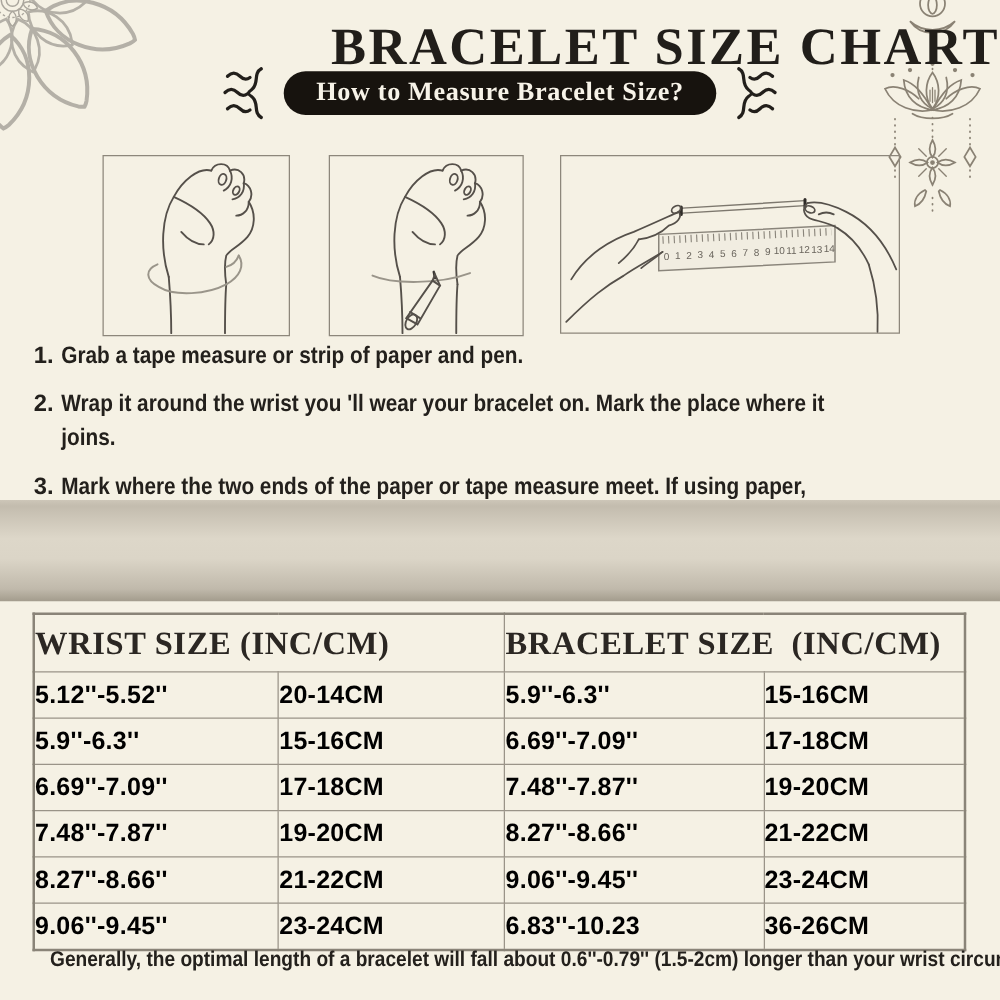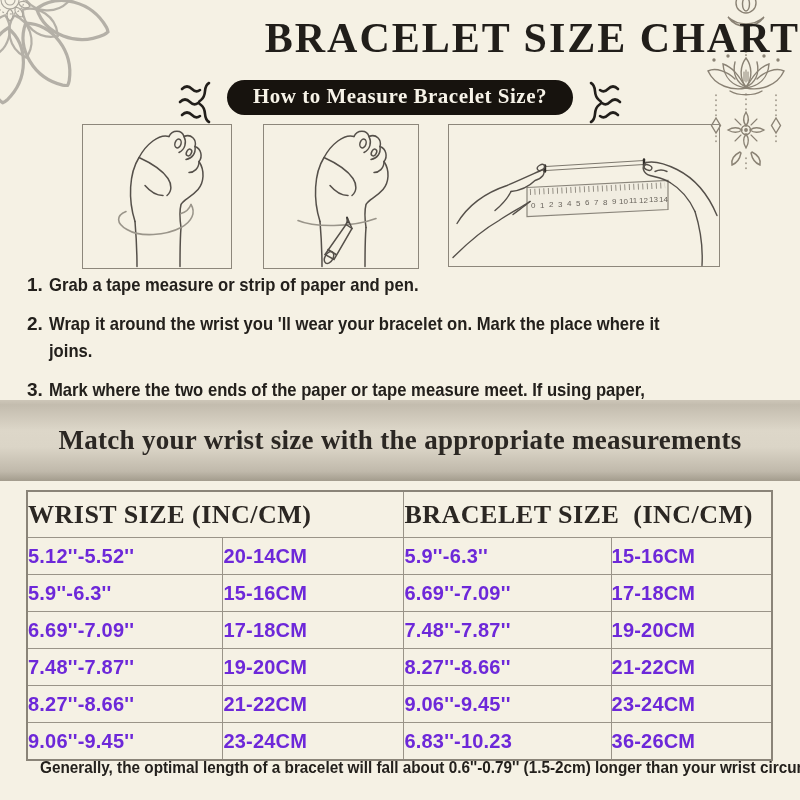--- a/index.html
+++ b/index.html
@@ -16,22 +16,22 @@
     position:absolute;top:14px;left:0;right:0;
     text-align:right;
     font-family:"Liberation Serif",serif;
     font-weight:bold;
     font-size:42px;
     letter-spacing:2px;
     color:#211e1a;
     margin-left:48px;
   }
   .badge-row{
-    position:absolute;top:80px;left:0;right:0;
-    display:flex;justify-content:center;align-items:flex-start;gap:12px;
+    position:absolute;top:52px;left:0;right:0;
+    display:flex;justify-content:center;align-items:center;gap:12px;
   }
   .pill{
     background:#17130e;
     color:#f7f3e8;
     font-family:"Liberation Serif",serif;
     font-weight:bold;
     font-size:21px;
     padding:4px 26px 6px 26px;
     border-radius:20px;
     letter-spacing:0.5px;
@@ -81,21 +81,21 @@
     font-family:"Liberation Serif",serif;
     font-weight:600;
     font-size:26px;
     letter-spacing:0.5px;
     color:#2b2723;
   }
   .size-table td{
     height:36px;
     font-size:20px;
     font-weight:bold;
-    color:#6d28d9;
+    color:#000000;
     letter-spacing:0.2px;
   }
   
   .footer-note{
     position:absolute;top:758px;left:0;width:800px;
     text-align:center;
     font-size:17px;
     font-weight:bold;
     color:#23201c;
     transform:scaleX(0.9);
@@ -319,21 +319,20 @@
       <span class="step-num">2.</span>
       <span class="step-text">Wrap it around the wrist you 'll wear your bracelet on. Mark the place where it joins.</span>
     </div>
     <div class="step">
       <span class="step-num">3.</span>
       <span class="step-text">Mark where the two ends of the paper or tape measure meet. If using paper, measure the length of the strip with a ruler. This would be your wrist size.</span>
     </div>
   </div>
 
   <div class="banner">
-    <div>Match your wrist size with the appropriate measurements</div>
   </div>
 
   <table class="size-table">
     <colgroup>
       <col style="width:26.3%">
         <col style="width:24.3%">
         <col style="width:27.8%">
         <col style="width:21.6%">
     </colgroup>
     <thead>

